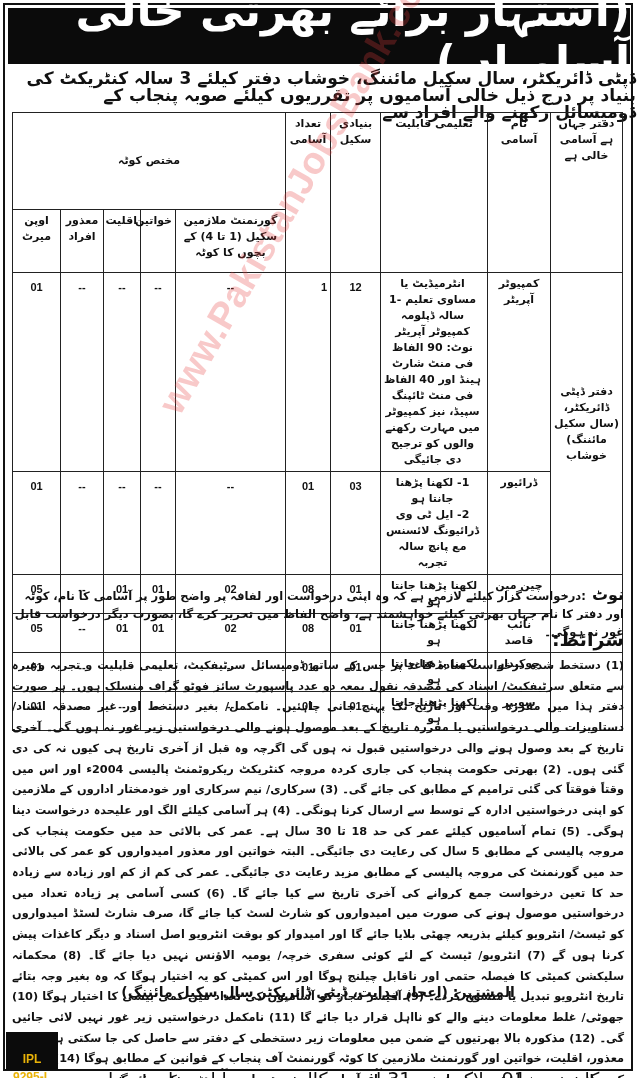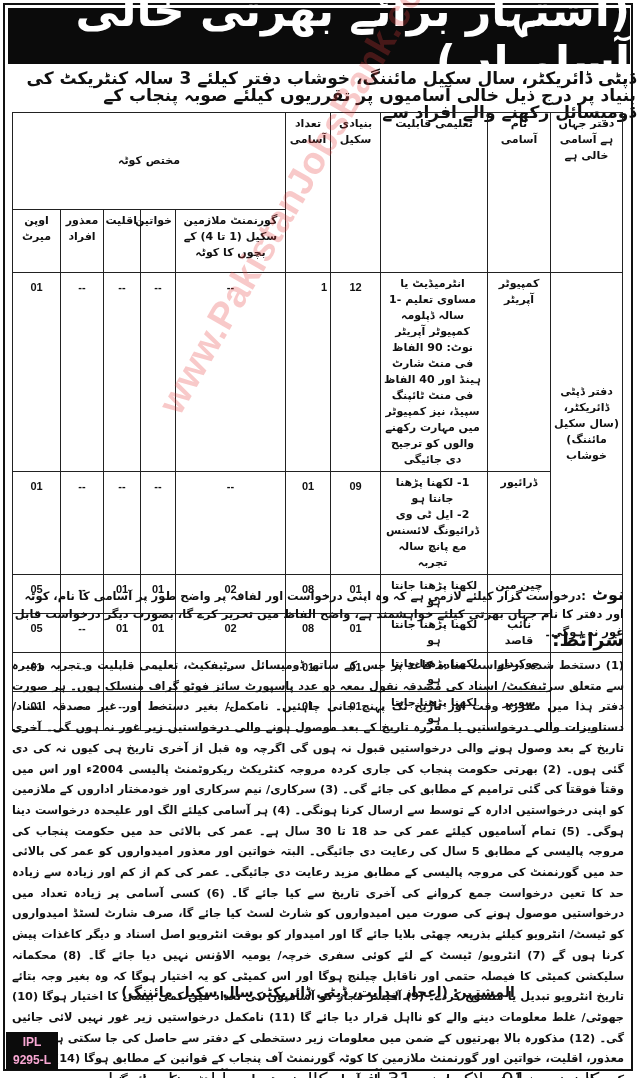--- a/index.html
+++ b/index.html
@@ -13,21 +13,21 @@
   .rtl { direction: rtl; }
   .num { font-family: "Liberation Sans", sans-serif; font-size: 12px; font-weight: bold; padding-top: 6px !important; }
   .qual { text-align: center; direction: rtl; padding-right: 6px !important; }
   .office-cell { vertical-align: middle !important; }
   .note { position: absolute; left: 12px; top: 586px; width: 612px; direction: rtl; text-align: right; font-size: 11.5px; line-height: 18px; font-weight: bold; }
   .note .note-label { font-size: 16px; font-weight: bold; margin-left: 6px; }
   .cond-title { position: absolute; right: 16px; top: 628px; direction: rtl; font-size: 19px; font-weight: bold; }
   .conditions { position: absolute; left: 12px; top: 656px; width: 612px; direction: rtl; text-align: justify; font-size: 11.3px; line-height: 20.7px; font-weight: bold; }
   .advertiser { position: absolute; left: 12px; top: 984px; width: 612px; direction: rtl; text-align: center; font-size: 14px; font-weight: bold; }
   .address { position: absolute; left: 70px; top: 1068px; width: 555px; direction: rtl; text-align: center; font-size: 19px; font-weight: normal; }
-  .ipl-box { position: absolute; left: 6px; top: 1032px; width: 52px; height: 38px; background: #0b0b0b; color: #f9a8d4; font-family: "Liberation Sans", sans-serif; font-weight: bold; font-size: 12px; text-align: center; line-height: 18px; padding-top: 1px; box-sizing: border-box; }
+  .ipl-box { position: absolute; left: 6px; top: 1032px; width: 52px; height: 38px; background: #0b0b0b; color: #eab308; font-family: "Liberation Sans", sans-serif; font-weight: bold; font-size: 12px; text-align: center; line-height: 18px; padding-top: 18px; box-sizing: border-box; }
   .watermark { position: absolute; left: 150px; top: 400px; transform: rotate(-60deg); transform-origin: left top; color: rgba(230,60,60,0.28); font-family: "Liberation Sans", sans-serif; font-weight: bold; font-size: 38px; white-space: nowrap; pointer-events: none; }
 </style>
 </head>
 <body>
 
 <div class="frame"></div>
 
 <div class="header-bar">
   <span>(اشتہار برائے بھرتی خالی آسامیاں)</span>
 </div>
@@ -82,21 +82,21 @@
       <td class="rtl">کمپیوٹر آپریٹر</td>
       <td rowspan="2" class="rtl office-cell">دفتر ڈپٹی ڈائریکٹر، (سال سکیل مائننگ) خوشاب</td>
     </tr>
     <tr style="height:78px">
       <td class="num">01</td>
       <td class="num">--</td>
       <td class="num">--</td>
       <td class="num">--</td>
       <td class="num">--</td>
       <td class="num">01</td>
-      <td class="num">09</td>
+      <td class="num">03</td>
       <td class="qual" style="text-align:center!important">
         <div>1- لکھنا پڑھنا جانتا ہو</div>
         <div>2- ایل ٹی وی ڈرائیونگ لائسنس مع پانچ سالہ تجربہ</div>
       </td>
       <td class="rtl">ڈرائیور</td>
     </tr>
     <tr style="height:26px">
       <td class="num">05</td>
       <td class="num">--</td>
       <td class="num">01</td>

